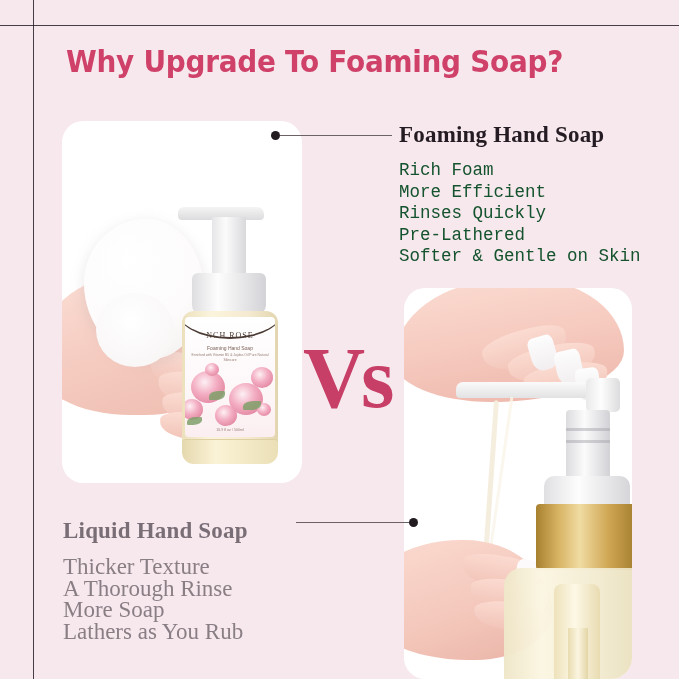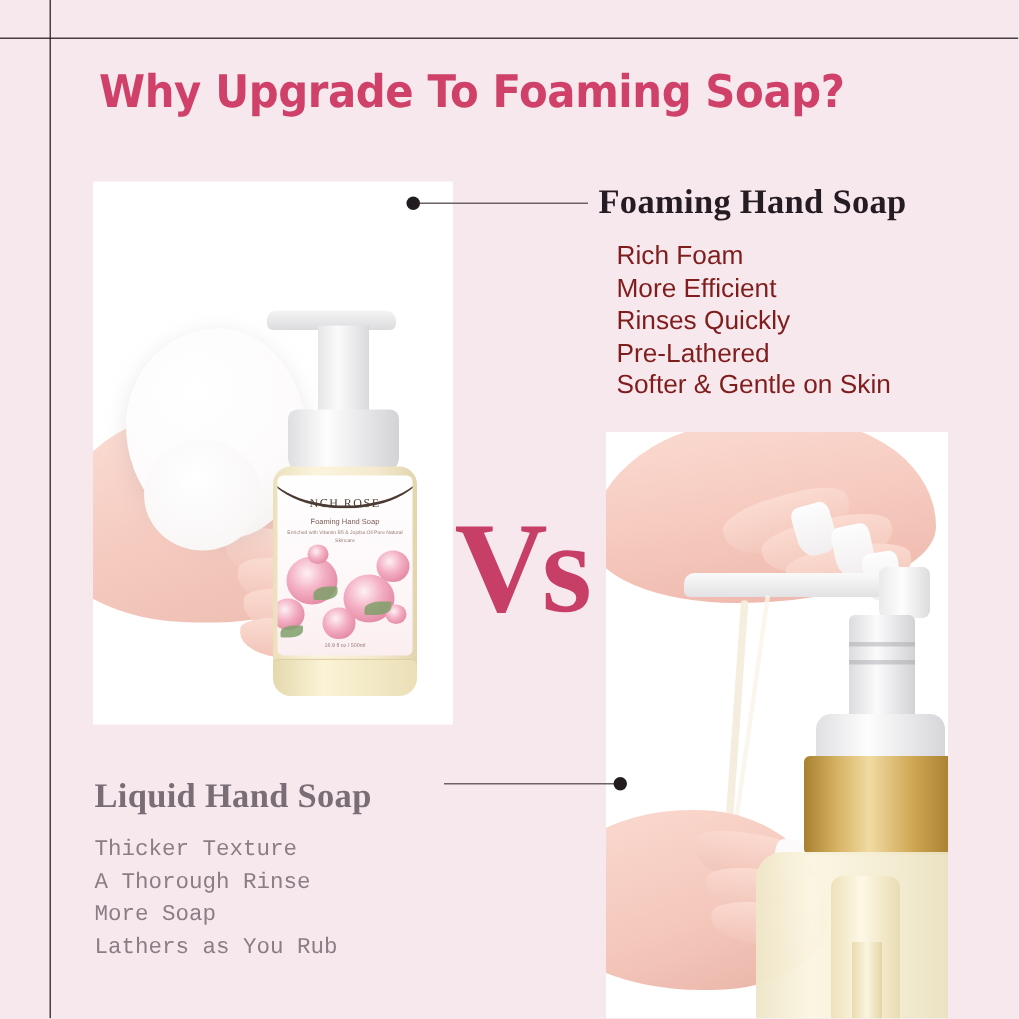--- a/index.html
+++ b/index.html
@@ -49,20 +49,21 @@
     white-space: nowrap;
     transform: scaleX(.93);
     transform-origin: left center;
   }
 
   
   .photo {
     position: absolute;
     background: #ffffff;
     overflow: hidden;
+    border-radius: 21px;
   }
   #photo-foaming {
     left: 62px;
     top: 121px;
     width: 240px;
     height: 362px;
   }
   #photo-liquid {
     left: 404px;
     top: 288px;
@@ -420,48 +421,48 @@
   .heading-dark {
     font-family: "Liberation Serif", serif;
     font-weight: 700;
     font-size: 23px;
     color: #241c22;
     margin: 0 0 12px 0;
     letter-spacing: .2px;
   }
   .list-dark {
     list-style: none;
-    margin: 12px;
+    margin: 0;
     padding: 0;
-    font-family: Liberation Sans, sans-serif;
+    font-family: Liberation Mono, monospace;
     font-size: 17.5px;
     line-height: 21.5px;
-    color: #7f1d1d;
+    color: #14532d;
   }
 
   .block-liquid {
     position: absolute;
     left: 63px;
     top: 518px;
     width: 300px;
   }
   .heading-gray {
     font-family: "Liberation Serif", serif;
     font-weight: 700;
     font-size: 23px;
     color: #7a6e76;
     margin: 0 0 12px 0;
     letter-spacing: .2px;
   }
   .list-gray {
     list-style: none;
     margin: 0;
     padding: 0;
-    font-family: Liberation Mono, monospace;
-    font-size: 15px;
+    font-family: Liberation Serif, serif;
+    font-size: 23px;
     line-height: 21.5px;
     color: #8a7e85;
   }
 
   
   .vs {
     position: absolute;
     left: 303px;
     top: 335px;
     font-family: "Liberation Serif", serif;

